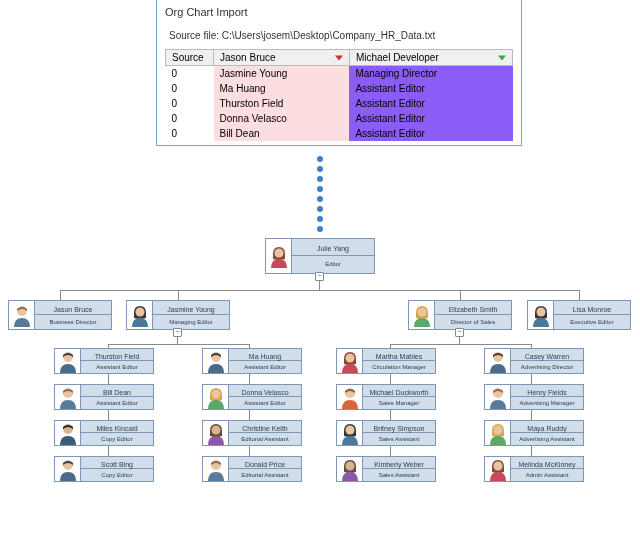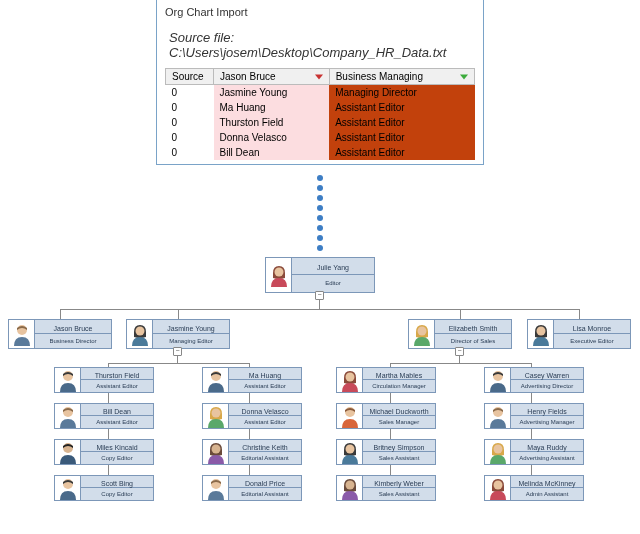--- a/index.html
+++ b/index.html
@@ -1,31 +1,31 @@
 <!DOCTYPE html>
 <html><head>
 <meta charset="utf-8">
 <style>
   * { box-sizing: border-box; margin: 0; padding: 0; }
   body { font-family: Arial, sans-serif; font-size: 10px; background: #fff; width: 640px; }
   
   
-  .dialog { position: relative; margin: 0 0 0 156px; width: 328px; border: 1px solid #7aa3c8; border-top: none; background: #fff; }
+  .dialog { position: relative; margin: 0 0 0 156px; width: 366px; border: 1px solid #7aa3c8; border-top: none; background: #fff; }
   .dialog-title { background: #fff; padding: 6px 8px 4px; font-size: 11px; color: #333; }
   .dialog-body { padding: 4px 8px 4px; }
-  .source { font-size: 13px; color: #333; padding: 4px 4px 8px; font-style: italic; }
+  .source { font-size: 10px; color: #333; padding: 4px 4px 8px; }
   .table { width: 100%; border-collapse: collapse; }
   .table th { text-align: left; font-weight: normal; padding: 2px 6px; border: 1px solid #bbb; background: #f0f0f0; font-size: 10px; position: relative; }
   .table td { padding: 2px 6px; font-size: 10px; }
   .th-level { width: 48px; }
   .tri { position: absolute; right: 6px; top: 50%; transform: translateY(-50%); width: 0; height: 0; border-left: 4px solid transparent; border-right: 4px solid transparent; }
   .tri-red { border-top: 5px solid #c83232; }
   .tri-green { border-top: 5px solid #3cab3c; }
   .cell-pink { background: #fcdde0; }
-  .cell-green { background: #c2410c; }
+  .cell-green { background: #8b5cf6; }
   .cell-plain { background: #fff; }
   
   
   .dots { text-align: center; margin: 10px 0 6px; }
   .dot { width: 6px; height: 6px; background: #3e7ec4; border-radius: 50%; display: block; margin: 4px auto; }
   
   
   .chart { position: relative; width: 640px; height: 290px; }
   .node { position: absolute; border: 1px solid #7c97b8; background: #d2ddea; display: flex; }
   .node .avatar { width: 26px; height: 100%; background: #fff; border-right: 1px solid #7c97b8; display: flex; align-items: center; justify-content: center; }
@@ -48,21 +48,21 @@
 
 <div class="dialog">
   <div class="dialog-title">Org Chart Import</div>
   <div class="dialog-body">
     <div class="source">Source file: C:\Users\josem\Desktop\Company_HR_Data.txt</div>
     <table class="table">
       <tbody>
           <tr>
         <th class="th-level"><span>Source</span></th>
         <th><span>Jason Bruce</span><span class="tri tri-red"></span></th>
-        <th><span>Business Managing</span><span class="tri tri-green"></span></th>
+        <th><span>Michael Developer</span><span class="tri tri-green"></span></th>
       </tr>
       <tr>
             <td class="cell-plain">0</td>
             <td class="cell-pink">Jasmine Young</td>
             <td class="cell-green">Managing Director</td>
           </tr>
       <tr>
             <td class="cell-plain">0</td>
             <td class="cell-pink">Ma Huang</td>
             <td class="cell-green">Assistant Editor</td>

